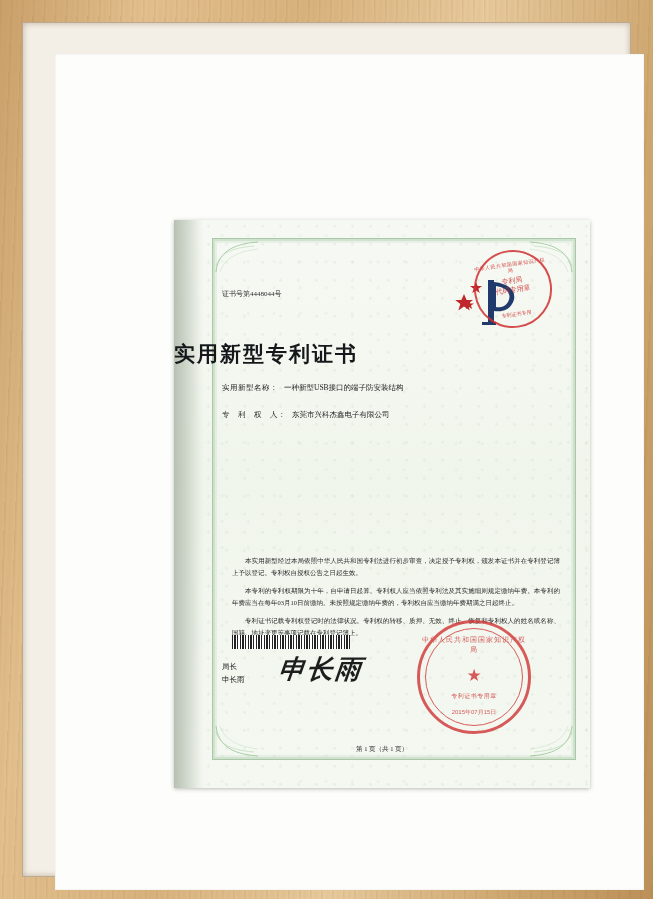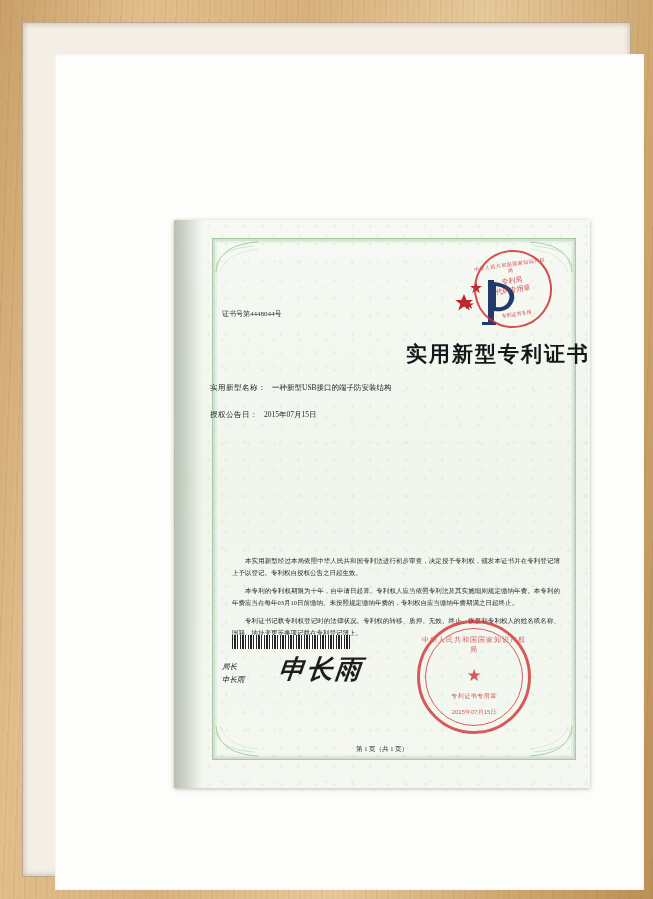--- a/index.html
+++ b/index.html
@@ -148,31 +148,30 @@
   .seal-big .dateline {
     position: absolute; left: 0; right: 0; bottom: 14px;
     text-align: center; font-size: 6px;
   }
 
   
   .cert-no {
     position: absolute; left: 48px; top: 69px;
     font-size: 7px; color: #2b2b2b;
     font-family: "Liberation Serif", serif;
-    margin-top: 20px;
   }
   .title {
     position: absolute; left: 0; right: 0; top: 120px;
-    text-align: right;
+    text-align: left;
     font-size: 21px; font-weight: bold; letter-spacing: 2px;
     color: #14181a;
     font-family: "Liberation Serif", serif;
   }
   .fields {
-    position: absolute; left: 36px; top: 163px; right: 30px;
+    position: absolute; left: 48px; top: 163px; right: 30px;
   }
   .field {
     font-size: 7.5px;
     color: #242424;
     margin-bottom: 17px;
     font-family: "Liberation Serif", serif;
     white-space: nowrap;
   }
   .field .lbl { letter-spacing: .5px; }
   .field .val { margin-left: 6px; }
@@ -191,21 +190,20 @@
     background: repeating-linear-gradient(90deg,
       #222 0px, #222 1px, #fff 1px, #fff 2px,
       #222 2px, #222 4px, #fff 4px, #fff 5px,
       #222 5px, #222 6px, #fff 6px, #fff 8px);
   }
 
   .sign-block {
     position: absolute; left: 48px; top: 440px;
     font-size: 7.5px; line-height: 13px; color: #1f1f1f;
     font-family: "Liberation Serif", serif;
-    font-style: italic;
   }
   .sign-script {
     position: absolute; left: 105px; top: 432px;
     font-size: 26px; color: #1d1d1d;
     font-family: "Liberation Serif", serif;
     font-style: italic; font-weight: bold;
     letter-spacing: 2px;
     transform: skewX(-6deg);
   }
   .page-foot {
@@ -275,21 +273,21 @@
           <div class="t3">专利证书专用</div>
         </div>
 
         <div class="title">实用新型专利证书</div>
 
         <div class="fields">
           <div class="field">
             <span class="lbl">实用新型名称：</span><span class="val">一种新型USB接口的端子防安装结构</span>
           </div>
           <div class="field">
-            <span class="lbl">授权公告日：</span><span class="val">2015年07月15日</span>
+            <span class="lbl">专　利　权　人：</span><span class="val">东莞市兴科杰鑫电子有限公司</span>
           </div>
         </div>
 
         <div class="paras">
           <p>本实用新型经过本局依照中华人民共和国专利法进行初步审查，决定授予专利权，颁发本证书并在专利登记簿上予以登记。专利权自授权公告之日起生效。</p>
           <p>本专利的专利权期限为十年，自申请日起算。专利权人应当依照专利法及其实施细则规定缴纳年费。本专利的年费应当在每年03月10日前缴纳。未按照规定缴纳年费的，专利权自应当缴纳年费期满之日起终止。</p>
           <p>专利证书记载专利权登记时的法律状况。专利权的转移、质押、无效、终止、恢复和专利权人的姓名或名称、国籍、地址变更等事项记载在专利登记簿上。</p>
         </div>
 
         <div class="barcode"></div>

